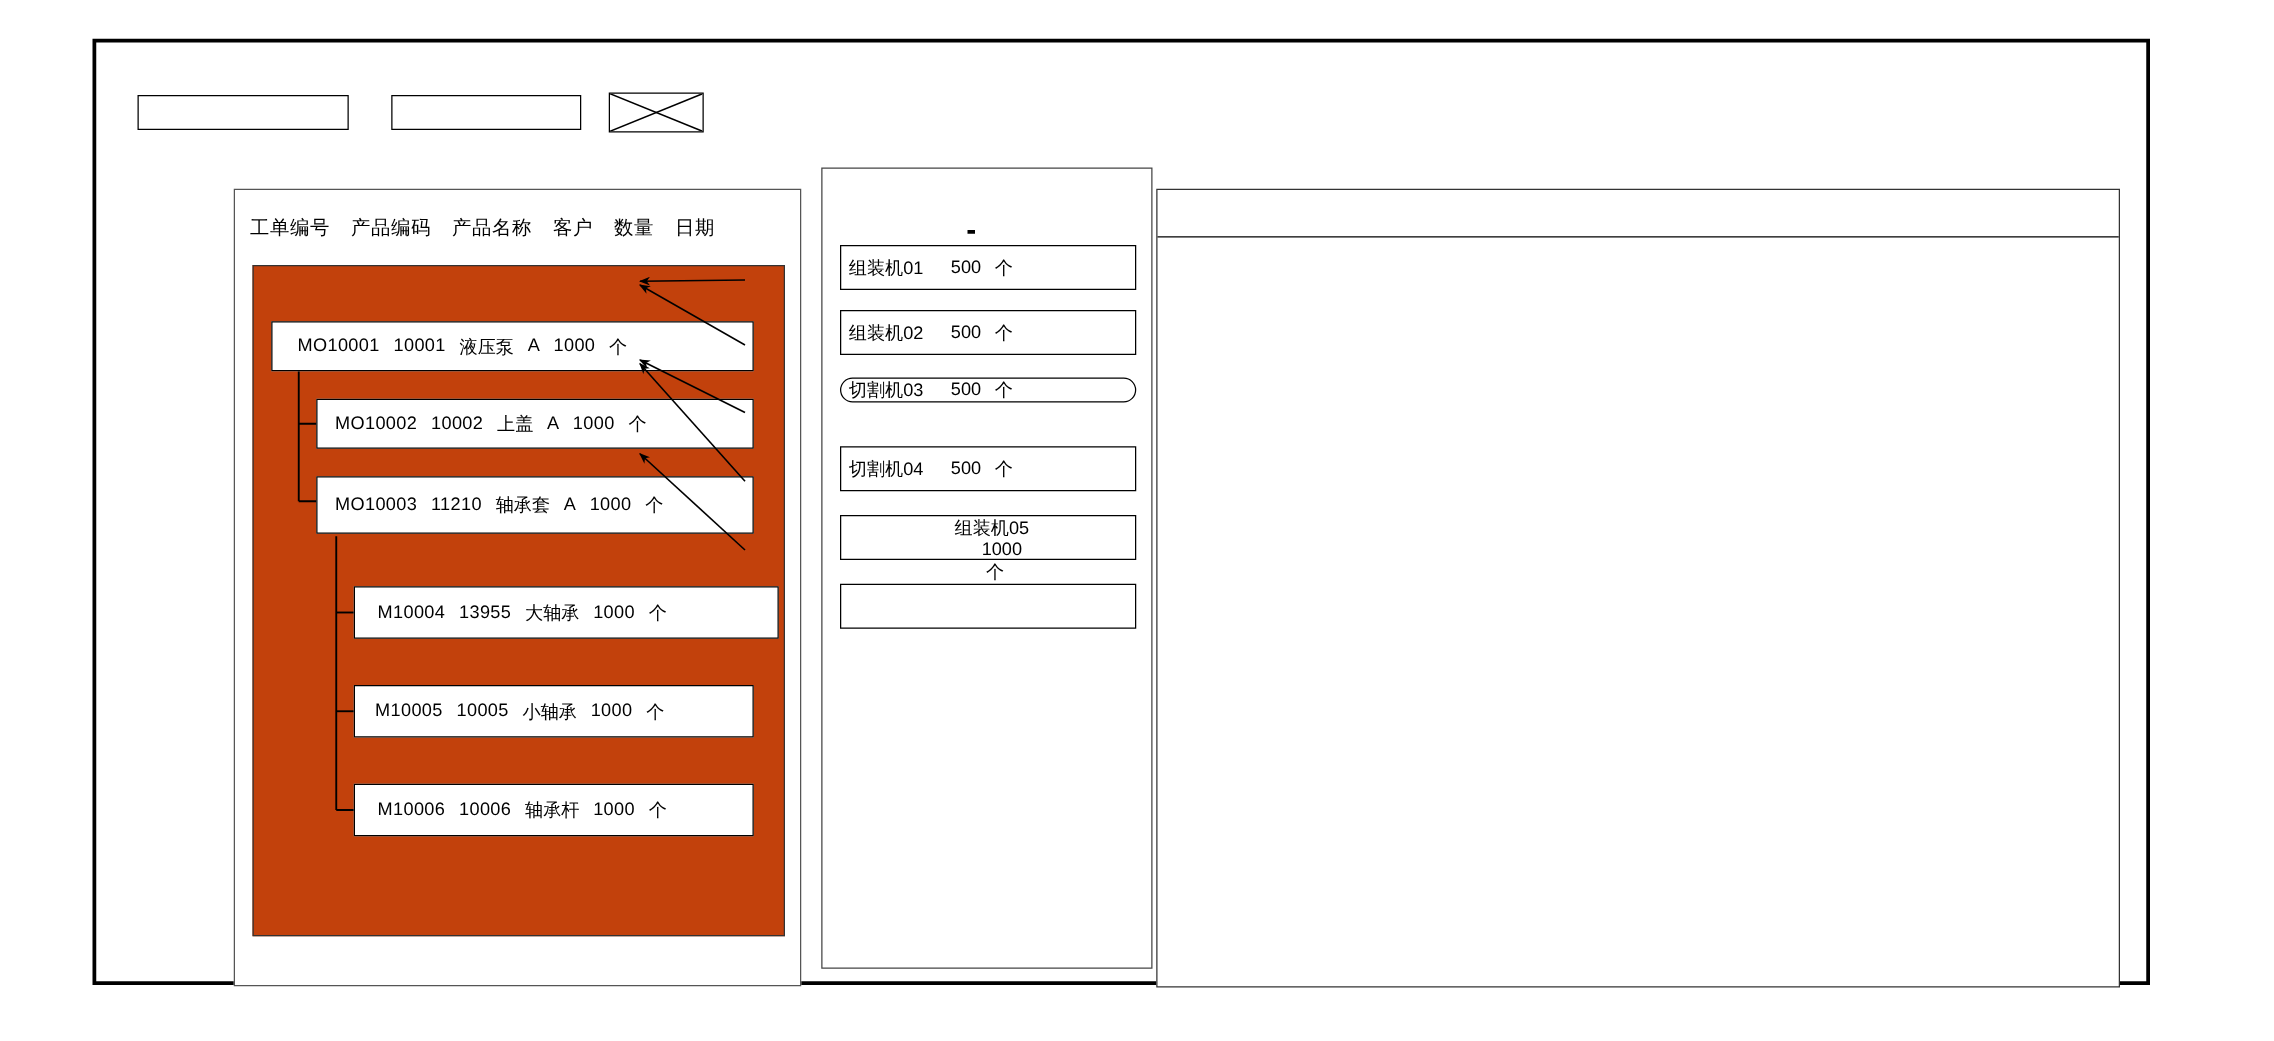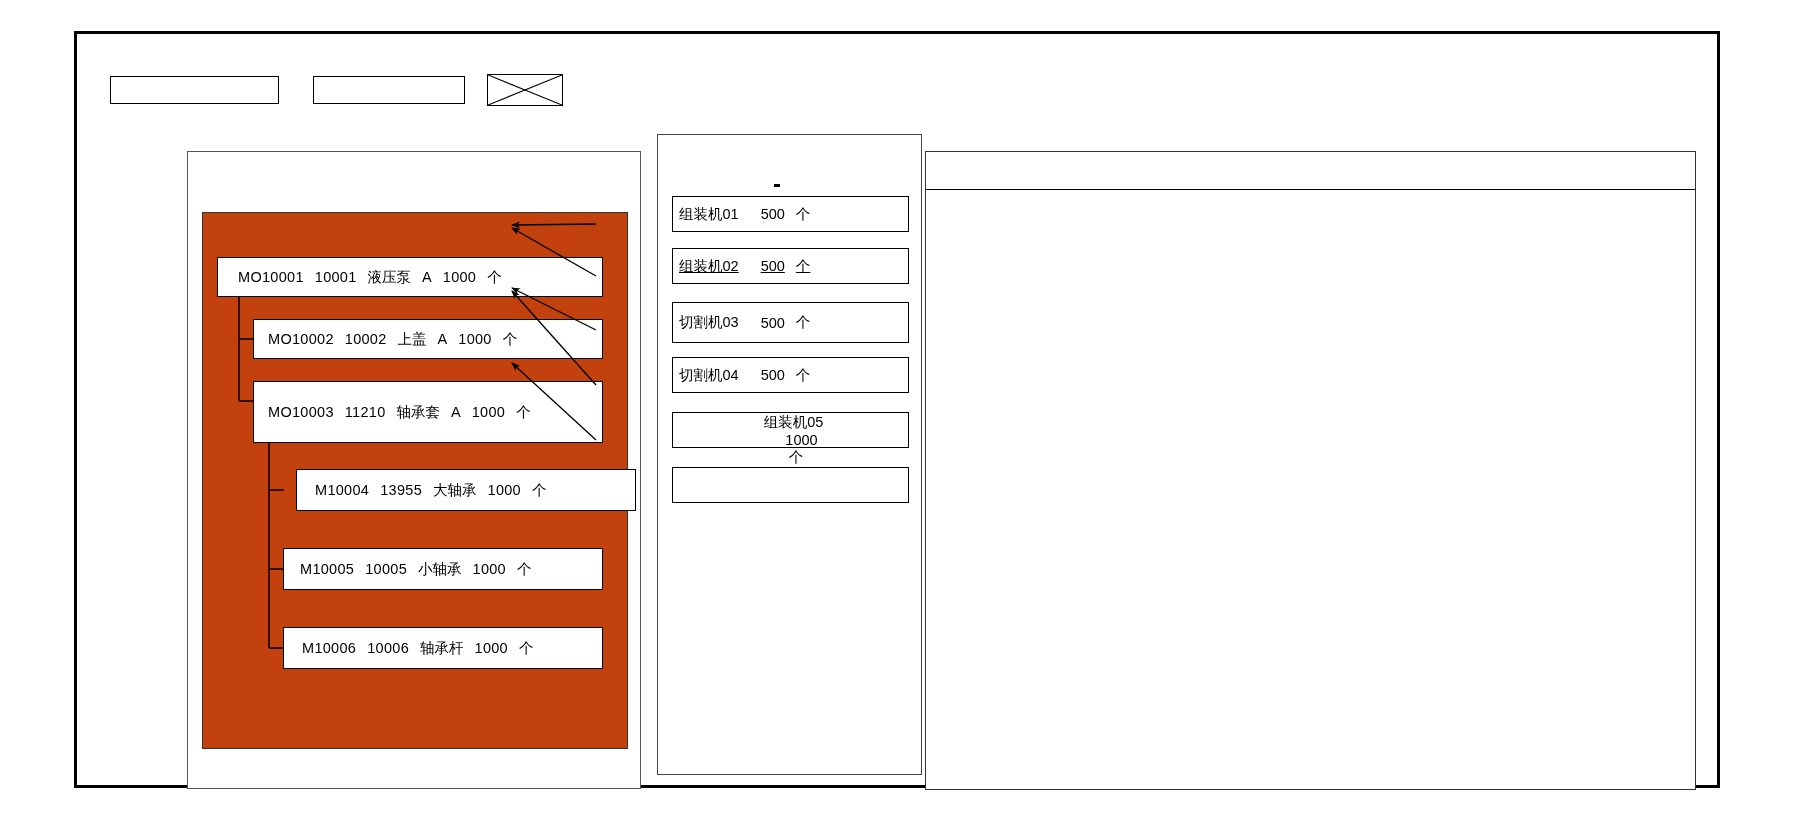--- a/index.html
+++ b/index.html
@@ -180,20 +180,28 @@
 <body>
 
 <div id="screen">
 
   <div id="window-frame">
 
     <div id="toolbar"></div>
 
     <div id="left-panel">
 
+      <div id="left-panel-header">
+        <span>工单编号</span>
+        <span>产品编码</span>
+        <span>产品名称</span>
+        <span>客户</span>
+        <span>数量</span>
+        <span>日期</span>
+      </div>
 
       <div id="tree-container">
 
         <svg id="tree-lines" viewBox="0 0 426 537" preserveAspectRatio="none">
 
           <path d="M 36 76 L 36 188" stroke="#000" stroke-width="1.5" fill="none"></path>
 
           <path d="M 36 126 L 51 126" stroke="#000" stroke-width="1.5" fill="none"></path>
 
           <path d="M 36 188 L 51 188" stroke="#000" stroke-width="1.5" fill="none"></path>
@@ -216,30 +224,30 @@
 
         <div class="tree-row" style="left:50px; top:106px; width:350px; height:40px; padding-left:14px;">
           <span class="cell num">MO10002</span>
           <span class="cell num">10002</span>
           <span class="cell">上盖</span>
           <span class="cell">A</span>
           <span class="cell num">1000</span>
           <span class="cell">个</span>
         </div>
 
-        <div class="tree-row" style="left:50px; top:168px; width:350px; height:62px; padding-left:14px;">
+        <div class="tree-row" style="left:50px; top:168px; width:350px; height:46px; padding-left:14px;">
           <span class="cell num">MO10003</span>
           <span class="cell num">11210</span>
           <span class="cell">轴承套</span>
           <span class="cell">A</span>
           <span class="cell num">1000</span>
           <span class="cell">个</span>
         </div>
 
-        <div class="tree-row" style="left:80px; top:256px; width:340px; height:42px; padding-left:18px;margin-left:13px;">
+        <div class="tree-row" style="left:80px; top:256px; width:340px; height:42px; padding-left:18px;">
           <span class="cell num">M10004</span>
           <span class="cell num">13955</span>
           <span class="cell">大轴承</span>
           <span class="cell num">1000</span>
           <span class="cell">个</span>
         </div>
 
         <div class="tree-row" style="left:80px; top:335px; width:320px; height:42px; padding-left:16px;">
           <span class="cell num">M10005</span>
           <span class="cell num">10005</span>
@@ -262,27 +270,27 @@
     <div id="middle-panel">
 
       <div id="middle-dot"></div>
 
       <div class="machine-box" style="top:61px; height:36px;">
         <span class="m-name">组装机01</span>
         <span class="m-qty">500</span>
         <span class="m-unit">个</span>
       </div>
 
-      <div class="machine-box" style="top:113px; height:36px;text-decoration:underline;">
+      <div class="machine-box" style="top:113px; height:36px;">
         <span class="m-name">组装机02</span>
         <span class="m-qty">500</span>
         <span class="m-unit">个</span>
       </div>
 
-      <div class="machine-box" style="top:167px; height:41px;">
+      <div class="machine-box" style="top:167px; height:20px;border-radius:14px;">
         <span class="m-name">切割机03</span>
         <span class="m-qty">500</span>
         <span class="m-unit">个</span>
       </div>
 
       <div class="machine-box" style="top:222px; height:36px;">
         <span class="m-name">切割机04</span>
         <span class="m-qty">500</span>
         <span class="m-unit">个</span>
       </div>

